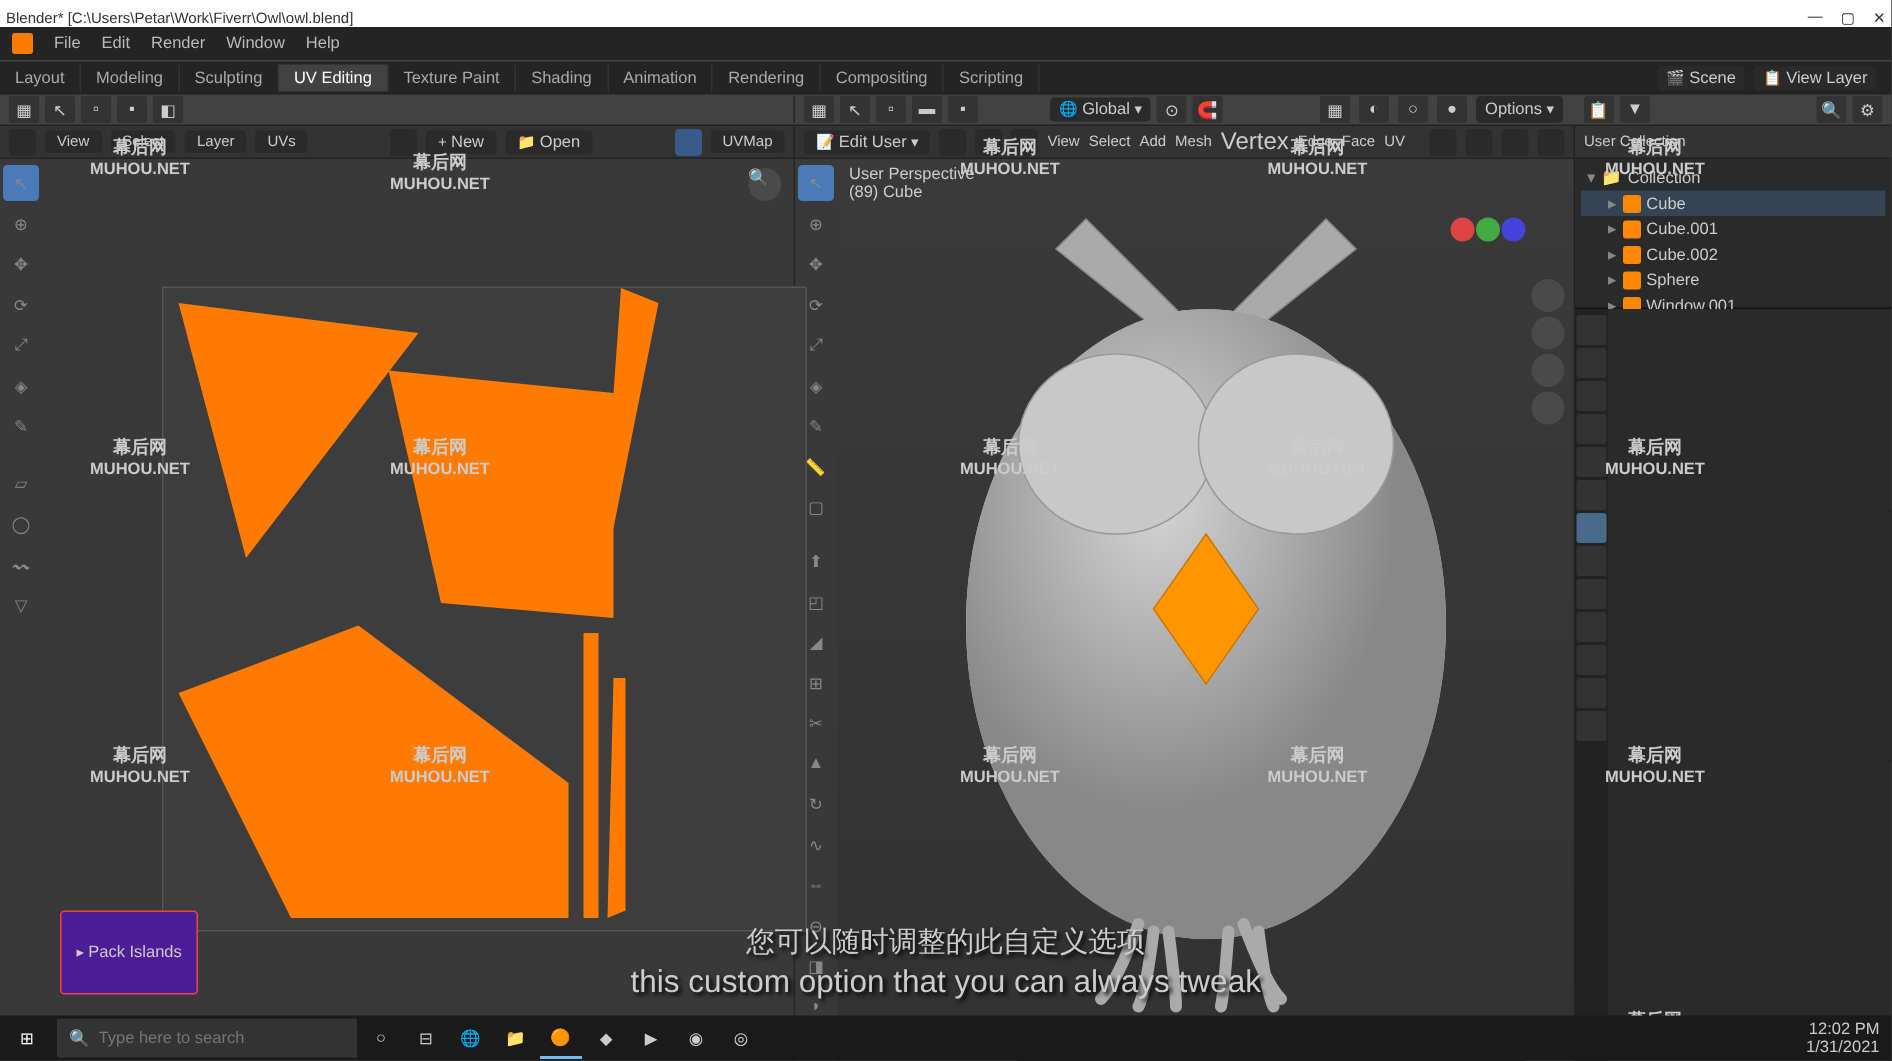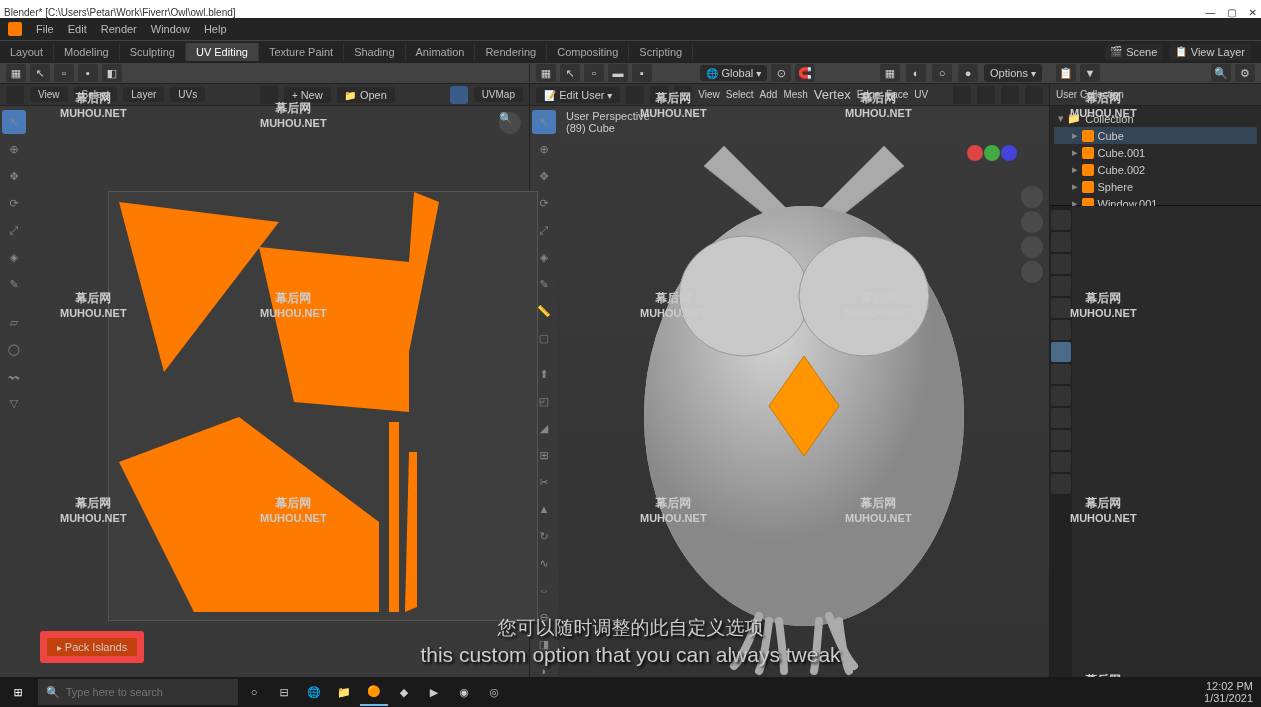--- a/index.html
+++ b/index.html
@@ -40,21 +40,21 @@
 .outliner .otri{color:#888}
 .outliner .oicon{width:12px;height:12px;background:#ff8800;border-radius:2px}
 .props{flex:1;display:flex;background:#2a2a2a}
 .props .ptabs{width:22px;background:#222;display:flex;flex-direction:column;padding-top:4px;gap:2px}
 .props .ptab{width:20px;height:20px;background:#333;border-radius:2px;margin-left:1px}
 .props .ptab.active{background:#4a6a8a}
 .props .pbody{flex:1;padding:6px}
 .props .pfield{background:#1e1e1e;padding:4px 8px;border-radius:3px;margin-bottom:6px}
 .searchbox{display:flex;align-items:center;background:#1e1e1e;border-radius:3px;padding:2px 6px;margin-bottom:6px}
 .searchbox input{background:transparent;border:none;color:#888;width:100%;outline:none}
-.footer-popup{position:absolute;bottom:44px;left:40px;background:#c2410c;padding:3px 10px;border-radius:3px;font-size:10px;border:7px solid #ef4444}
+.footer-popup{position:absolute;bottom:44px;left:40px;background:#4c1d95;padding:21px 10px;border-radius:3px;font-size:10px;border:1px solid #ef4444}
 .subtitle{position:absolute;bottom:40px;left:50%;transform:translateX(-50%);text-align:center;color:#fff;text-shadow:2px 2px 3px #000;font-size:18px}
 .subtitle .cn{font-size:19px;margin-bottom:2px}
 .subtitle .en{font-size:21px}
 .watermark{position:absolute;color:rgba(200,200,200,0.3);font-size:13px;font-weight:bold;text-align:center;pointer-events:none}
 .watermark .wcn{font-size:12px}
 .taskbar{position:absolute;bottom:0;left:0;right:0;height:30px;background:#1a1a1a;display:flex;align-items:center;gap:2px}
 .taskbar .winbtn{width:36px;height:30px;display:flex;align-items:center;justify-content:center;color:#fff}
 .taskbar .search{width:200px;height:26px;background:#333;display:flex;align-items:center;padding:0 8px;gap:6px}
 .taskbar .search input{background:transparent;border:none;color:#999;outline:none;width:100%}
 .taskbar .ticon{width:28px;height:28px;display:flex;align-items:center;justify-content:center;color:#ccc}
@@ -153,21 +153,21 @@
   </div>
   <div class="headerbar" style="width:520px;border-right:1px solid #222">
     <span class="btn">📝 <span>Edit User</span> ▾</span>
     <div class="iconb"></div>
     <div class="iconb"></div>
     <div class="iconb"></div>
     <span style="font-size:10px">View</span>
     <span style="font-size:10px">Select</span>
     <span style="font-size:10px">Add</span>
     <span style="font-size:10px">Mesh</span>
-    <span style="font-size:13px">Vertex</span>
+    <span style="font-size:16px">Vertex</span>
     <span style="font-size:10px">Edge</span>
     <span style="font-size:10px">Face</span>
     <span style="font-size:10px">UV</span>
     <div style="flex:1"></div>
     <div class="iconb"></div>
     <div class="iconb"></div>
     <div class="iconb"></div>
     <div class="iconb"></div>
   </div>
   <div class="headerbar" style="flex:1">

